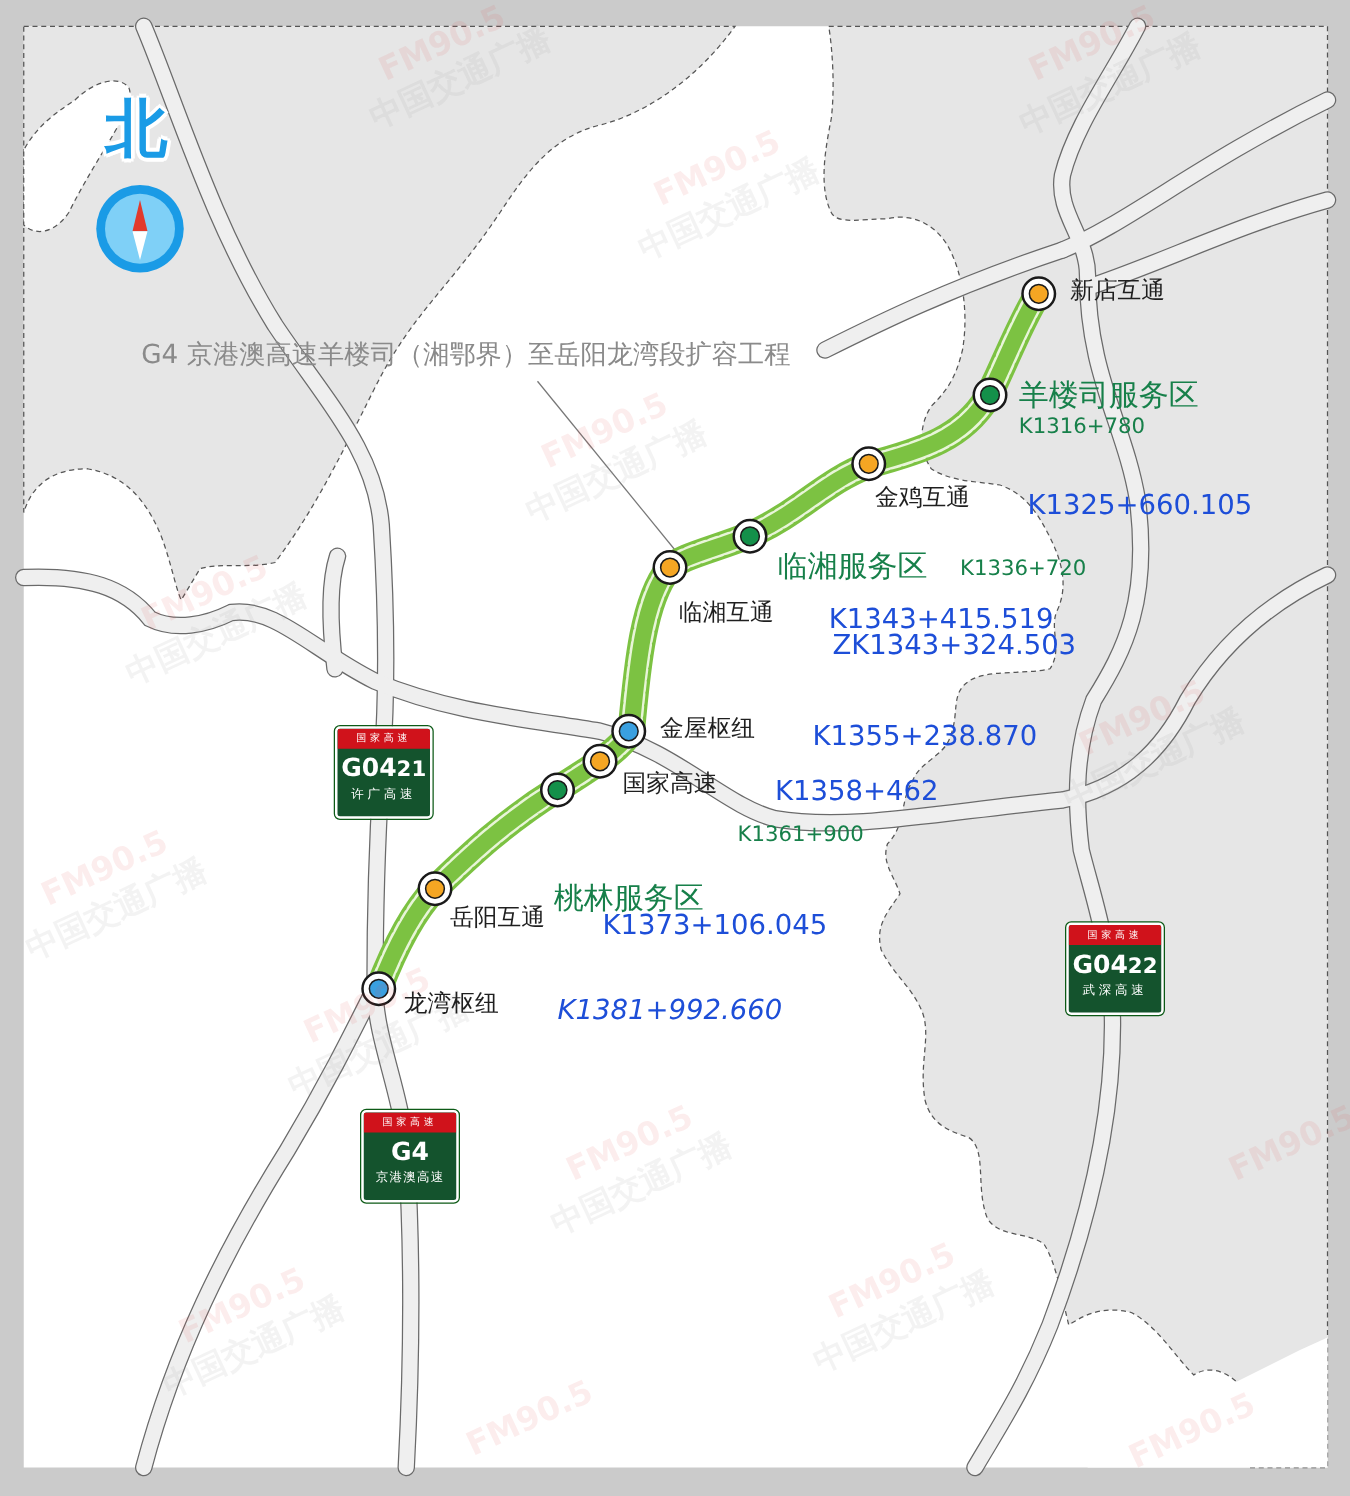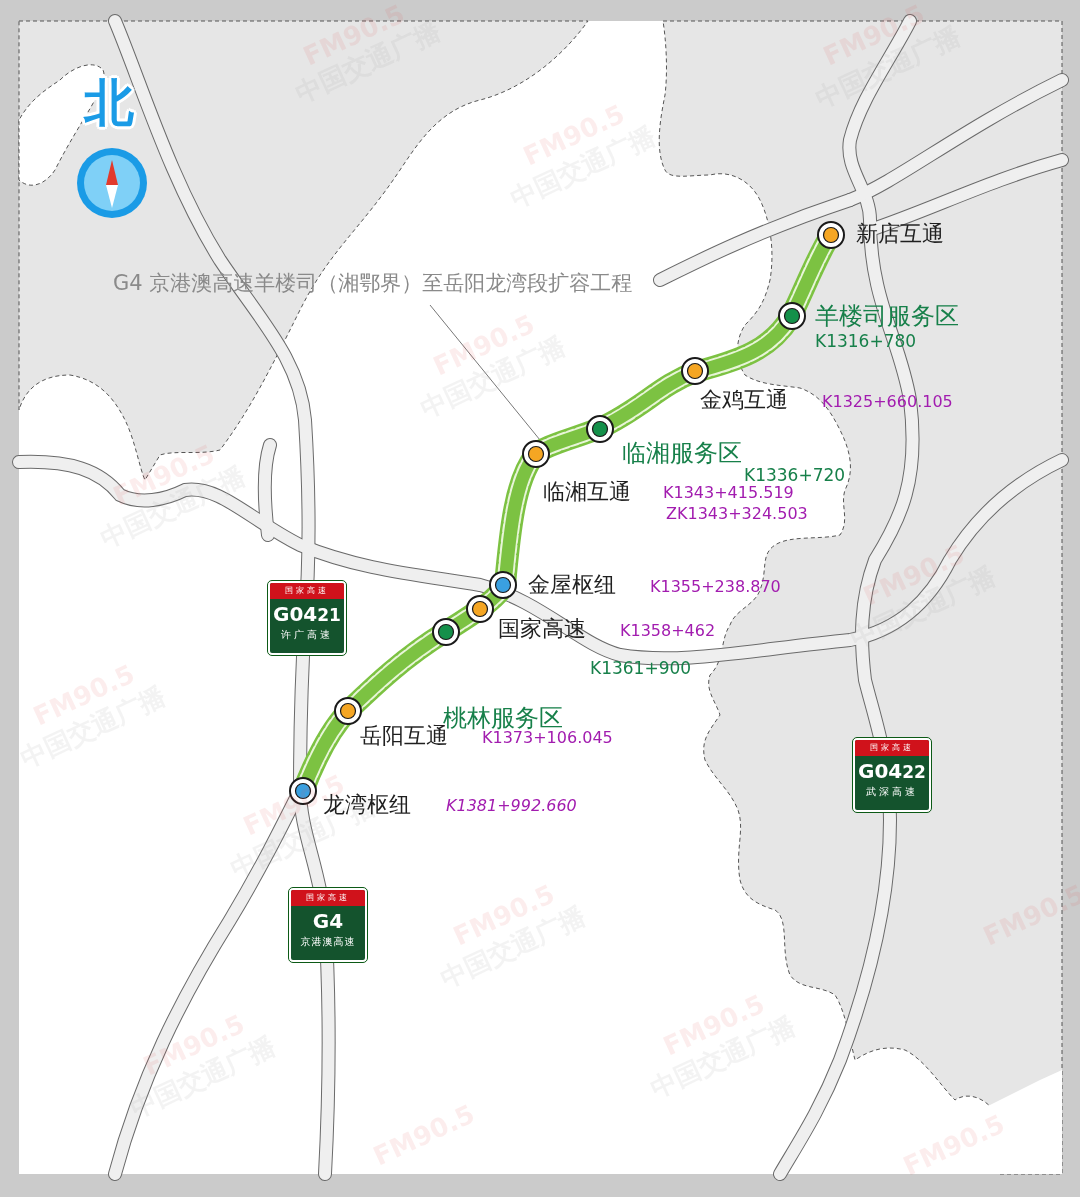--- a/index.html
+++ b/index.html
@@ -1,22 +1,22 @@
 <!DOCTYPE html>
 <html><head>
 <meta charset="utf-8">
 <style>
   html, body { margin:0; padding:0; }
   body { width:1080px; height:1197px; background:#cbcbcb; position:relative; overflow:hidden;
          font-family:"DejaVu Sans","Liberation Sans",sans-serif; }
   #map { position:absolute; left:0; top:0; width:1080px; height:1197px; }
   .lbl { position:absolute; white-space:nowrap; line-height:1; }
-  .name-dark { color:#1f1f1f; font-size:22px; }
+  .name-dark { color:#1f1f1f; font-size:19px; }
   .name-green { color:#17804a; font-size:24px; }
-  .km-dark { color:#a21caf; font-size:16px; }
+  .km-dark { color:#1d4ed8; font-size:22px; }
   .km-green { color:#17804a; font-size:17px; }
   .title { color:#8a8a8a; font-size:21px; }
   .north { color:#1a9be6; font-size:50px; font-weight:bold;
            text-shadow: 3px 0 #fff,-3px 0 #fff,0 3px #fff,0 -3px #fff,2px 2px #fff,-2px -2px #fff,2px -2px #fff,-2px 2px #fff; }
   .sign { position:absolute; width:74px; height:70px; background:#14532d; border:2px solid #fff;
           outline:1px solid #0c5a16; border-radius:4px; overflow:hidden; text-align:center; color:#fff; }
   .sign .top { background:#d0121b; height:16px; font-size:8px; line-height:16px; letter-spacing:3px; }
   .sign .code { font-size:20px; font-weight:bold; line-height:26px; margin-top:2px; }
   .sign .code small { font-size:17px; font-weight:bold; }
   .sign .sub { font-size:10px; letter-spacing:3px; line-height:14px; }
@@ -157,21 +157,21 @@
 
 <div class="lbl name-dark" style="left:856px;top:223px;">新店互通</div>
 
 <div class="lbl name-green" style="left:815px;top:304px;">羊楼司服务区</div>
 <div class="lbl km-green" style="left:815px;top:333px;">K1316+780</div>
 
 <div class="lbl name-dark" style="left:700px;top:389px;">金鸡互通</div>
 <div class="lbl km-dark" style="left:822px;top:394px;">K1325+660.105</div>
 
 <div class="lbl name-green" style="left:622px;top:441px;">临湘服务区</div>
-<div class="lbl km-green" style="left:744px;top:447px;margin-top:20px;">K1336+720</div>
+<div class="lbl km-green" style="left:768px;top:447px;">K1336+720</div>
 
 <div class="lbl name-dark" style="left:543px;top:481px;">临湘互通</div>
 <div class="lbl km-dark" style="left:663px;top:485px;">K1343+415.519</div>
 <div class="lbl km-dark" style="left:666px;top:506px;">ZK1343+324.503</div>
 
 <div class="lbl name-dark" style="left:528px;top:574px;">金屋枢纽</div>
 <div class="lbl km-dark" style="left:650px;top:579px;">K1355+238.870</div>
 
 <div class="lbl name-dark" style="left:498px;top:618px;">国家高速</div>
 <div class="lbl km-dark" style="left:620px;top:623px;">K1358+462</div>

